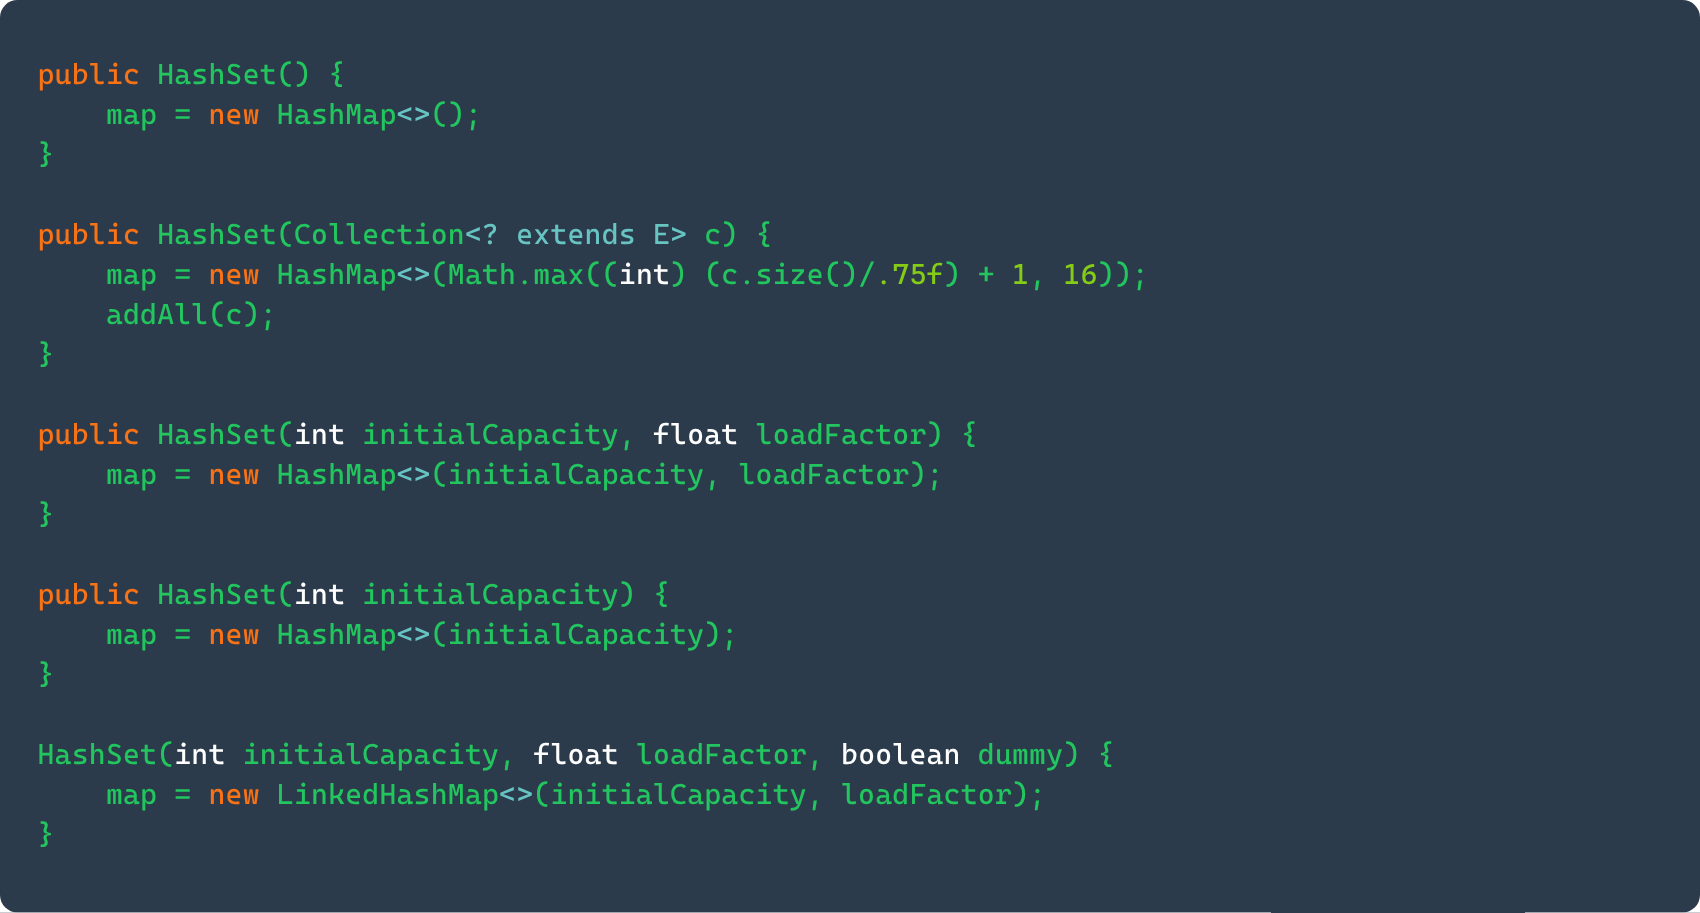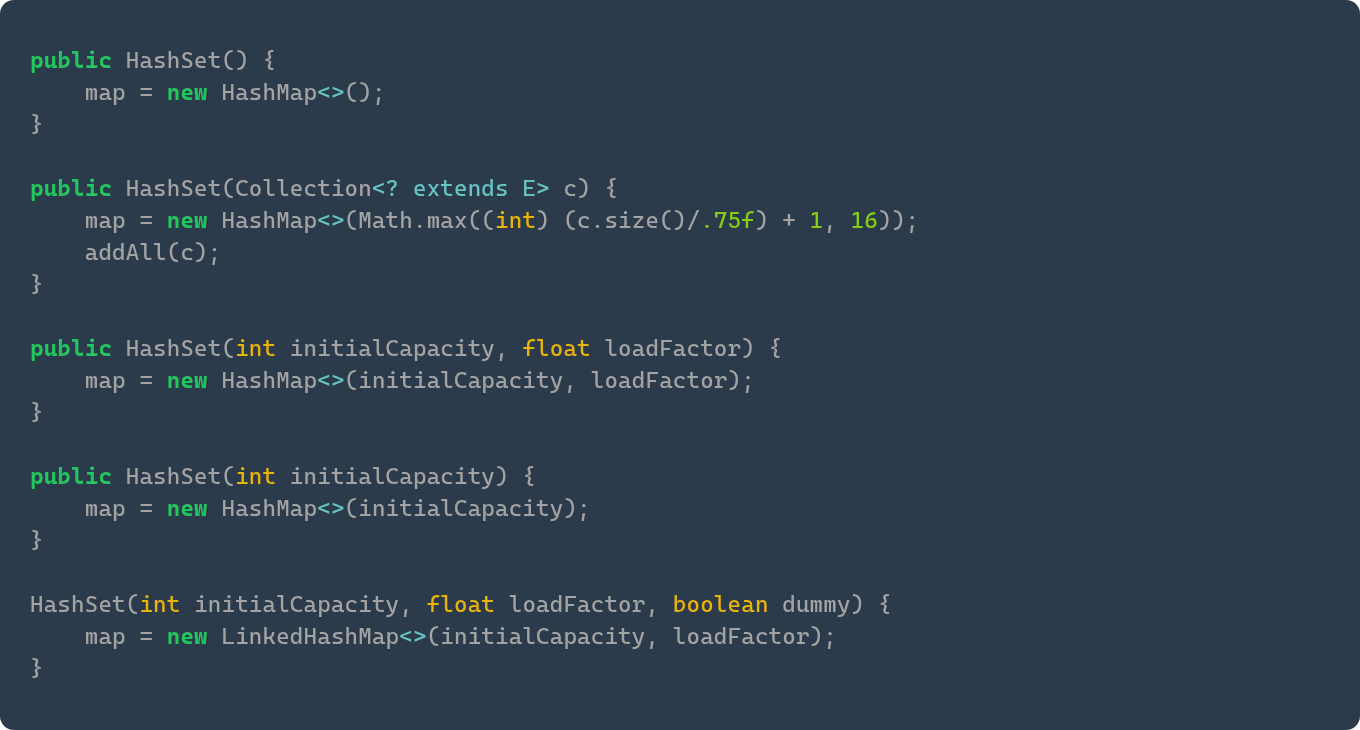--- a/index.html
+++ b/index.html
@@ -22,25 +22,25 @@
   pre.code {
     margin: 0;
     padding: 0;
     font-family: inherit;
     font-size: 23px;
     line-height: 32px;
     color: #d5d8dc;
     white-space: pre;
     letter-spacing: 0.2px;
   }
-  .tok-kw    { color: #22c55e; font-weight: bold; } 
-  .tok-type  { color: #eab308; } 
+  .tok-kw    { color: #f97316; } 
+  .tok-type  { color: #ffffff; } 
   .tok-gen   { color: #68c4c2; } 
   .tok-num   { color: #84cc16; } 
-  .tok-pn    { color: #a3a3a3; } 
+  .tok-pn    { color: #22c55e; } 
   .line { display: block; }
 </style>
 </head>
 <body>
 
 <div class="code-block">
   <pre class="code" id="code-pre"><span class="line"><span class="tok-kw">public</span><span class="tok-pn"> HashSet() {</span></span><span class="line"><span class="tok-pn">    map = </span><span class="tok-kw">new</span><span class="tok-pn"> HashMap</span><span class="tok-gen">&lt;&gt;</span><span class="tok-pn">();</span></span><span class="line"><span class="tok-pn">}</span></span><span class="line">&nbsp;</span><span class="line"><span class="tok-kw">public</span><span class="tok-pn"> HashSet(Collection</span><span class="tok-gen">&lt;? extends E&gt;</span><span class="tok-pn"> c) {</span></span><span class="line"><span class="tok-pn">    map = </span><span class="tok-kw">new</span><span class="tok-pn"> HashMap</span><span class="tok-gen">&lt;&gt;</span><span class="tok-pn">(Math.max((</span><span class="tok-type">int</span><span class="tok-pn">) (c.size()/</span><span class="tok-num">.75f</span><span class="tok-pn">) + </span><span class="tok-num">1</span><span class="tok-pn">, </span><span class="tok-num">16</span><span class="tok-pn">));</span></span><span class="line"><span class="tok-pn">    addAll(c);</span></span><span class="line"><span class="tok-pn">}</span></span><span class="line">&nbsp;</span><span class="line"><span class="tok-kw">public</span><span class="tok-pn"> HashSet(</span><span class="tok-type">int</span><span class="tok-pn"> initialCapacity, </span><span class="tok-type">float</span><span class="tok-pn"> loadFactor) {</span></span><span class="line"><span class="tok-pn">    map = </span><span class="tok-kw">new</span><span class="tok-pn"> HashMap</span><span class="tok-gen">&lt;&gt;</span><span class="tok-pn">(initialCapacity, loadFactor);</span></span><span class="line"><span class="tok-pn">}</span></span><span class="line">&nbsp;</span><span class="line"><span class="tok-kw">public</span><span class="tok-pn"> HashSet(</span><span class="tok-type">int</span><span class="tok-pn"> initialCapacity) {</span></span><span class="line"><span class="tok-pn">    map = </span><span class="tok-kw">new</span><span class="tok-pn"> HashMap</span><span class="tok-gen">&lt;&gt;</span><span class="tok-pn">(initialCapacity);</span></span><span class="line"><span class="tok-pn">}</span></span><span class="line">&nbsp;</span><span class="line"><span class="tok-pn">HashSet(</span><span class="tok-type">int</span><span class="tok-pn"> initialCapacity, </span><span class="tok-type">float</span><span class="tok-pn"> loadFactor, </span><span class="tok-type">boolean</span><span class="tok-pn"> dummy) {</span></span><span class="line"><span class="tok-pn">    map = </span><span class="tok-kw">new</span><span class="tok-pn"> LinkedHashMap</span><span class="tok-gen">&lt;&gt;</span><span class="tok-pn">(initialCapacity, loadFactor);</span></span><span class="line"><span class="tok-pn">}</span></span></pre>
 </div>
 
 </body></html>

